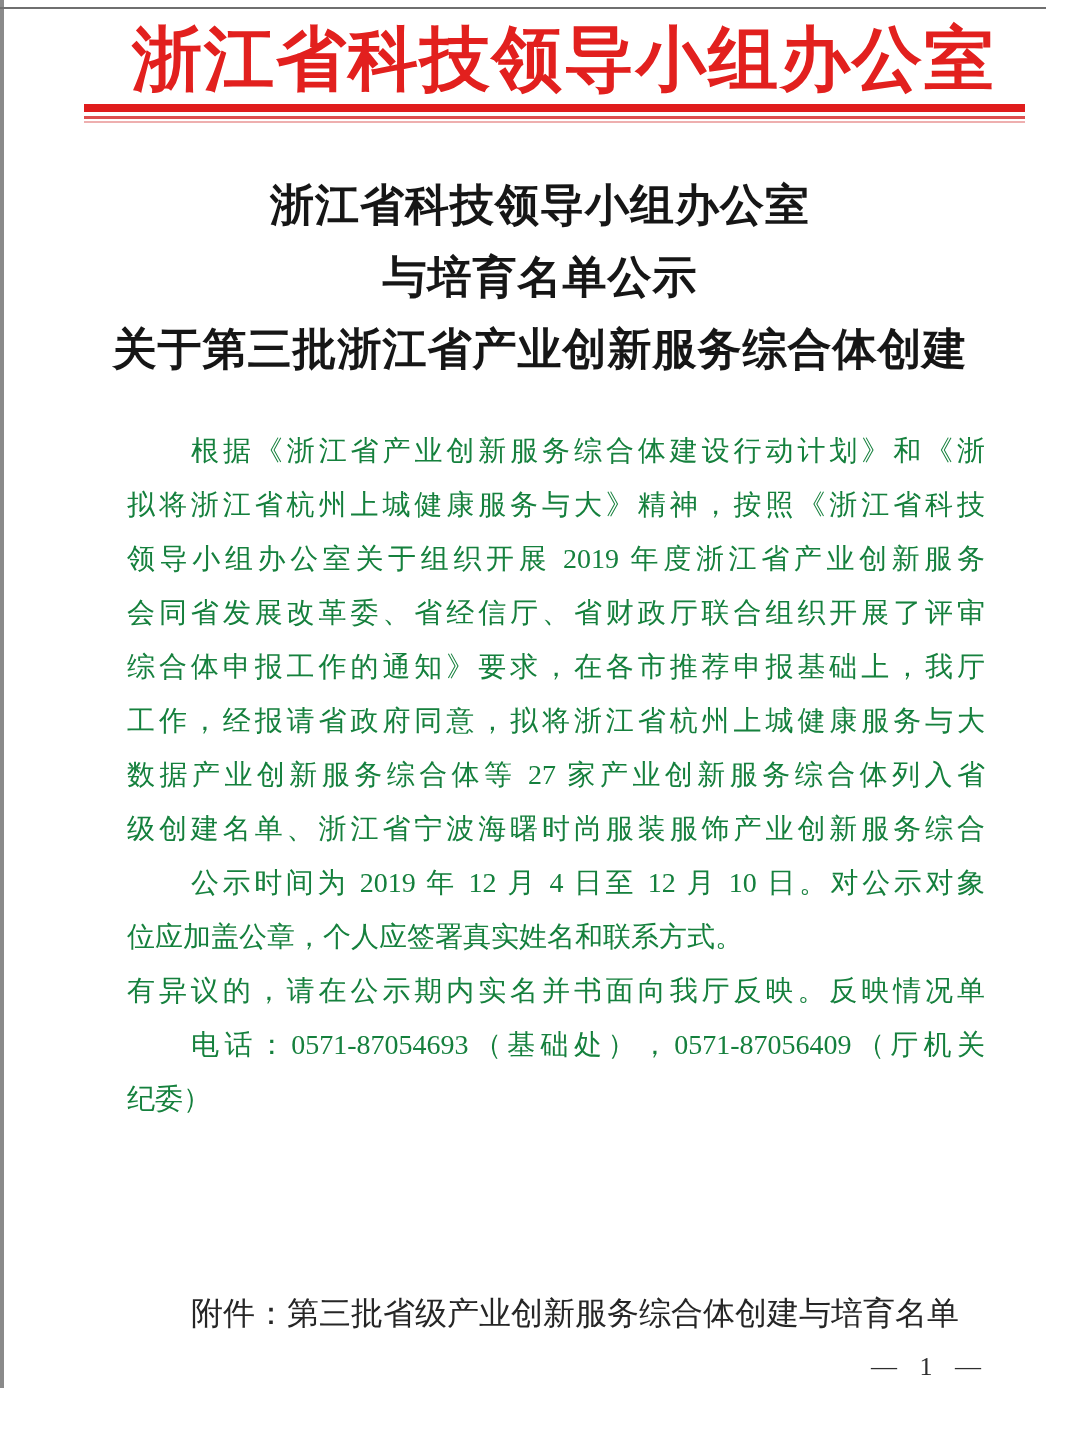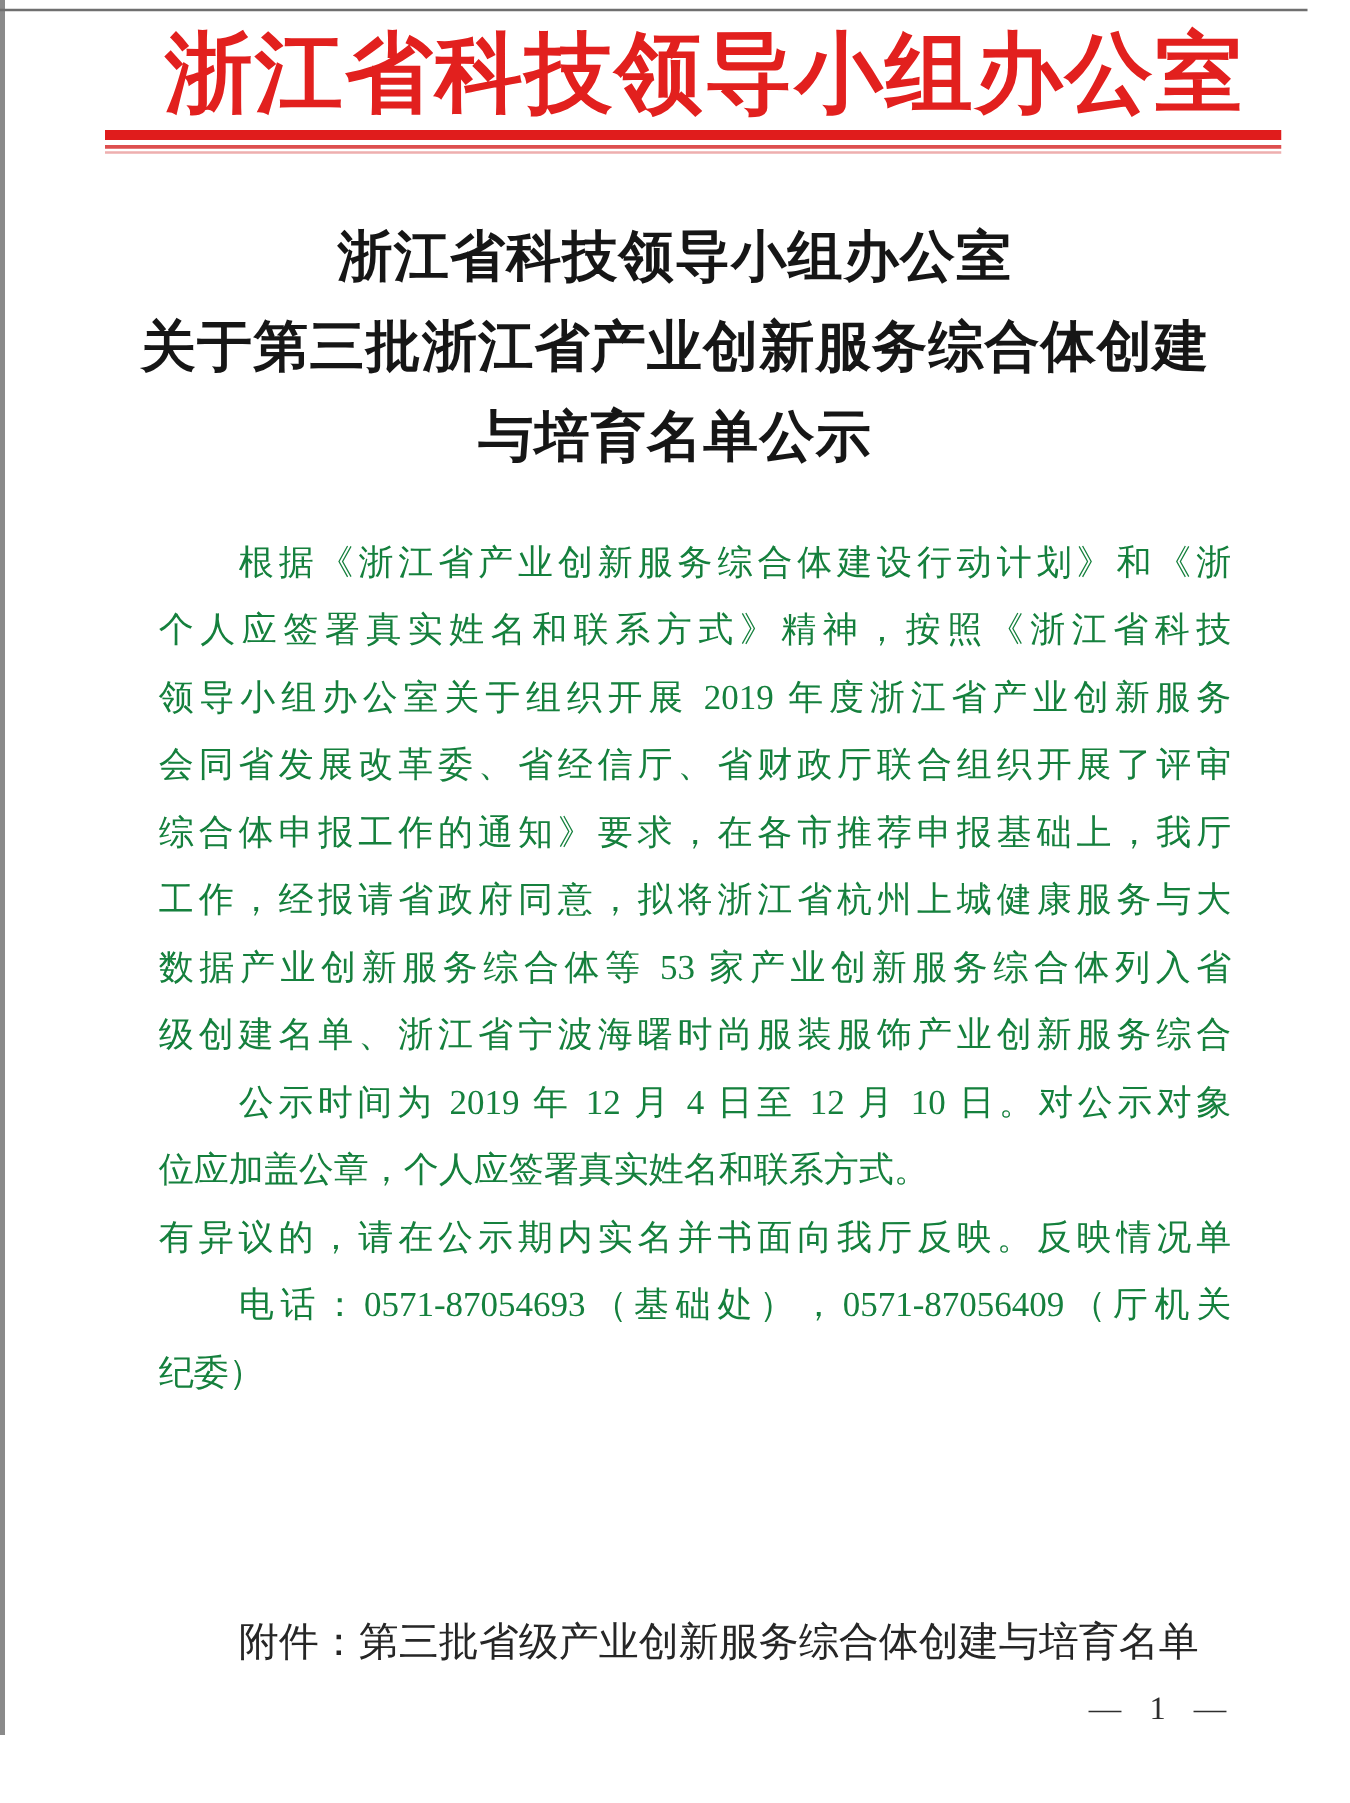--- a/index.html
+++ b/index.html
@@ -87,32 +87,32 @@
   <div class="letterhead">浙江省科技领导小组办公室</div>
 
   <div class="rule-top">
     <div class="r1"></div>
     <div class="r2"></div>
     <div class="r3"></div>
   </div>
 
   <div class="doc-title">
     <div>浙江省科技领导小组办公室</div>
+    <div>与培育名单公示</div>
     <div>关于第三批浙江省产业创新服务综合体创建</div>
-    <div>与培育名单公示</div>
   </div>
 
   <div class="body-text">
       <div class="bline indent just">根据《浙江省产业创新服务综合体建设行动计划》和《浙</div>
-      <div class="bline just">个人应签署真实姓名和联系方式》精神，按照《浙江省科技</div>
+      <div class="bline just">拟将浙江省杭州上城健康服务与大》精神，按照《浙江省科技</div>
       <div class="bline just">领导小组办公室关于组织开展 2019 年度浙江省产业创新服务</div>
       <div class="bline just">会同省发展改革委、省经信厅、省财政厅联合组织开展了评审</div>
       <div class="bline just">综合体申报工作的通知》要求，在各市推荐申报基础上，我厅</div>
       <div class="bline just">工作，经报请省政府同意，拟将浙江省杭州上城健康服务与大</div>
-      <div class="bline just">数据产业创新服务综合体等 53 家产业创新服务综合体列入省</div>
+      <div class="bline just">数据产业创新服务综合体等 27 家产业创新服务综合体列入省</div>
       <div class="bline just">级创建名单、浙江省宁波海曙时尚服装服饰产业创新服务综合</div>
       <div class="bline indent just">公示时间为 2019 年 12 月 4 日至 12 月 10 日。对公示对象</div>
       <div class="bline">位应加盖公章，个人应签署真实姓名和联系方式。</div>
       <div class="bline just">有异议的，请在公示期内实名并书面向我厅反映。反映情况单</div>
       <div class="bline indent just">电话：0571-87054693（基础处），0571-87056409（厅机关</div>
       <div class="bline">纪委）</div>
     </div>
 
   <div class="attachment">附件：第三批省级产业创新服务综合体创建与培育名单</div>
 

